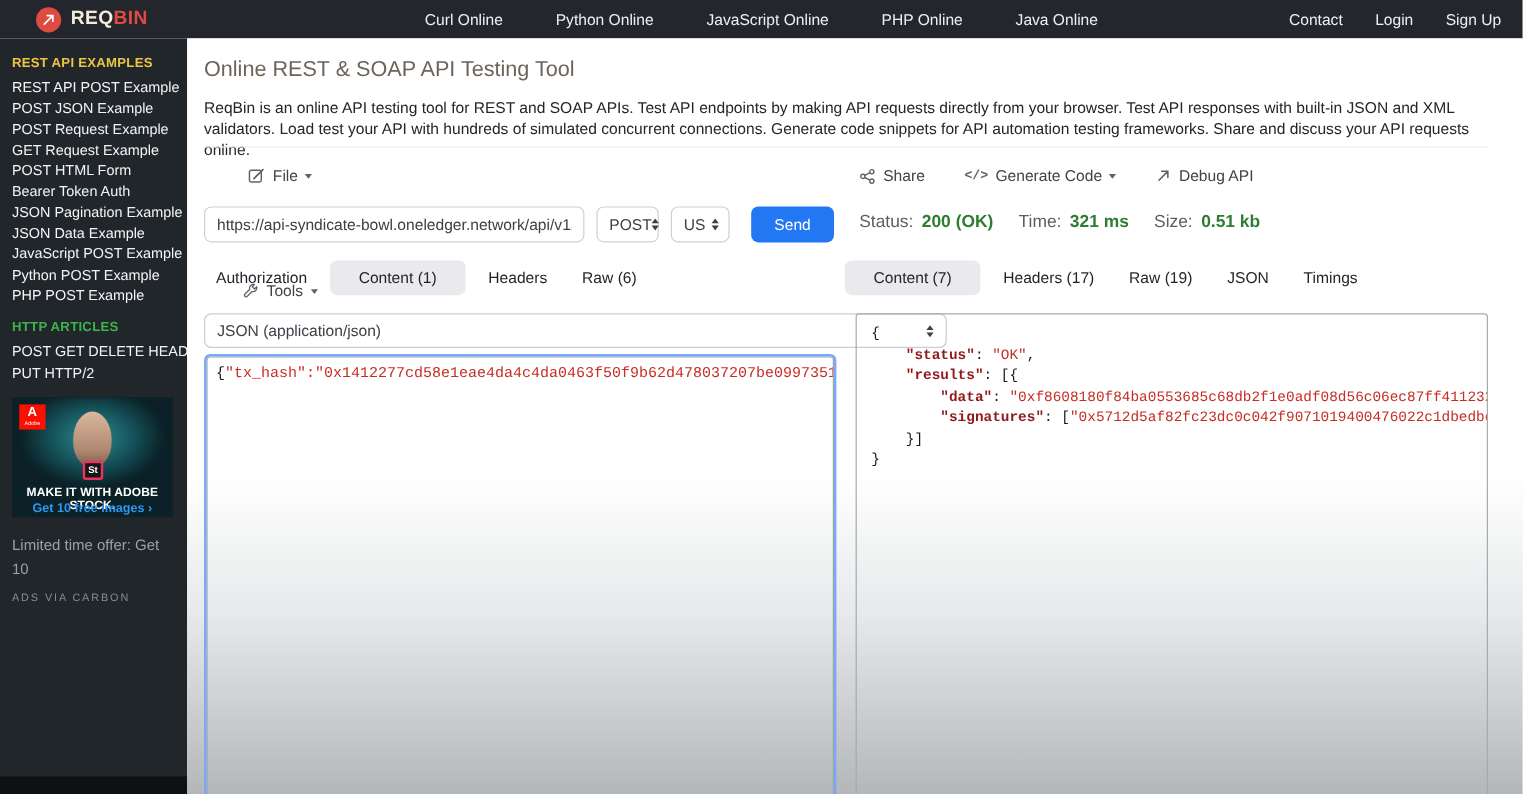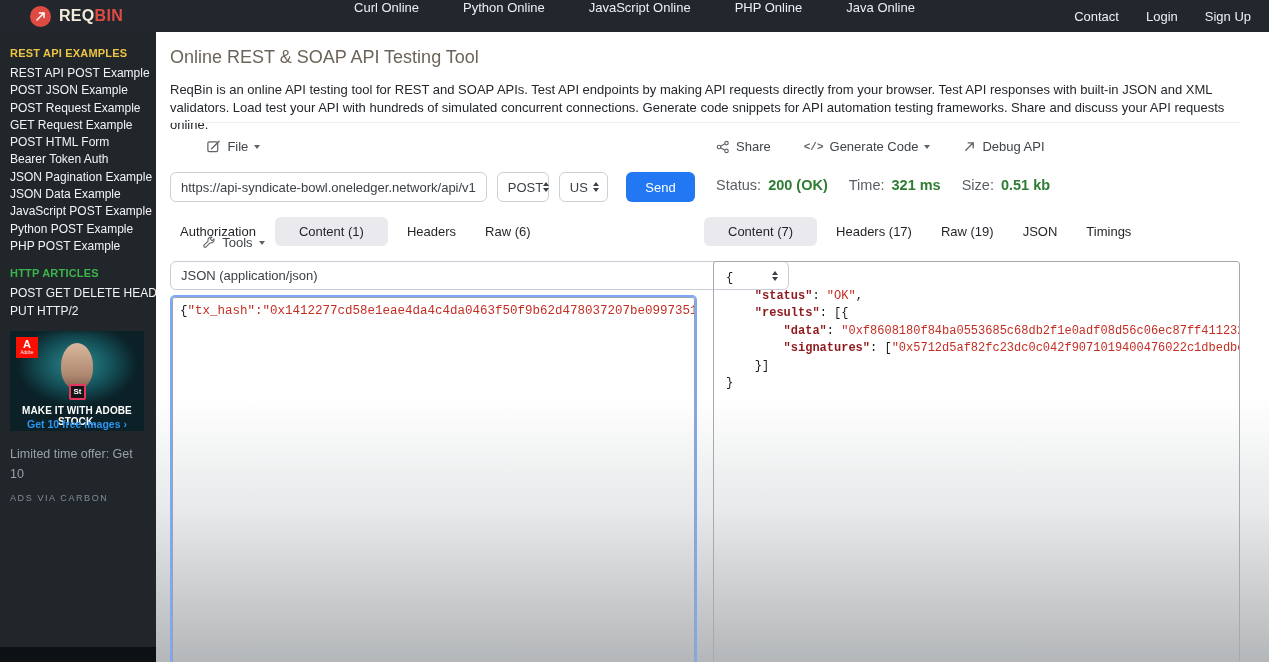--- a/index.html
+++ b/index.html
@@ -6,21 +6,21 @@
   html,body { background:#e8e8e8; }
   body { font-family:"Liberation Sans","DejaVu Sans",sans-serif; }
   #app { position:relative; width:1269px; height:662px; overflow:hidden; background:#fff; }
 
   
   .topnav { position:absolute; left:0; top:0; width:1269px; height:32px; background:#23272d; }
   .brand { position:absolute; left:30px; top:0; height:32px; display:flex; align-items:center; gap:8px; cursor:pointer; }
   .logo-circle { width:21px; height:21px; border-radius:50%; background:#dd4b42; display:flex; align-items:center; justify-content:center; }
   .brand-name { font-size:16px; font-weight:bold; letter-spacing:.3px; }
   .brand-req { color:#f2ecd9; } .brand-bin { color:#dd4b42; }
-  .nav-center { position:absolute; left:0; top:0; width:1269px; height:32px; display:flex; align-items:flex-start; justify-content:center; gap:44px; }
+  .nav-center { position:absolute; left:0; top:0; width:1269px; height:32px; display:flex; align-items:center; justify-content:center; gap:44px; }
   .nav-right { position:absolute; right:18px; top:0; height:32px; display:flex; align-items:center; gap:27px; }
   .nav-link { color:#edf0f2; font-size:13px; cursor:pointer; white-space:nowrap; }
 
   
   .sidebar { position:absolute; left:0; top:32px; width:156px; height:630px; background:#21262b; padding:15px 6px 0 10px; }
   .side-head { font-size:11px; font-weight:bold; letter-spacing:.2px; margin-bottom:6px; }
   .side-head.yellow { color:#ecc344; }
   .side-head.green { color:#3bb54b; margin-top:12px; }
   .side-link { display:block; color:#f3f4f5; font-size:12px; line-height:17.3px; cursor:pointer; white-space:nowrap; }
 

